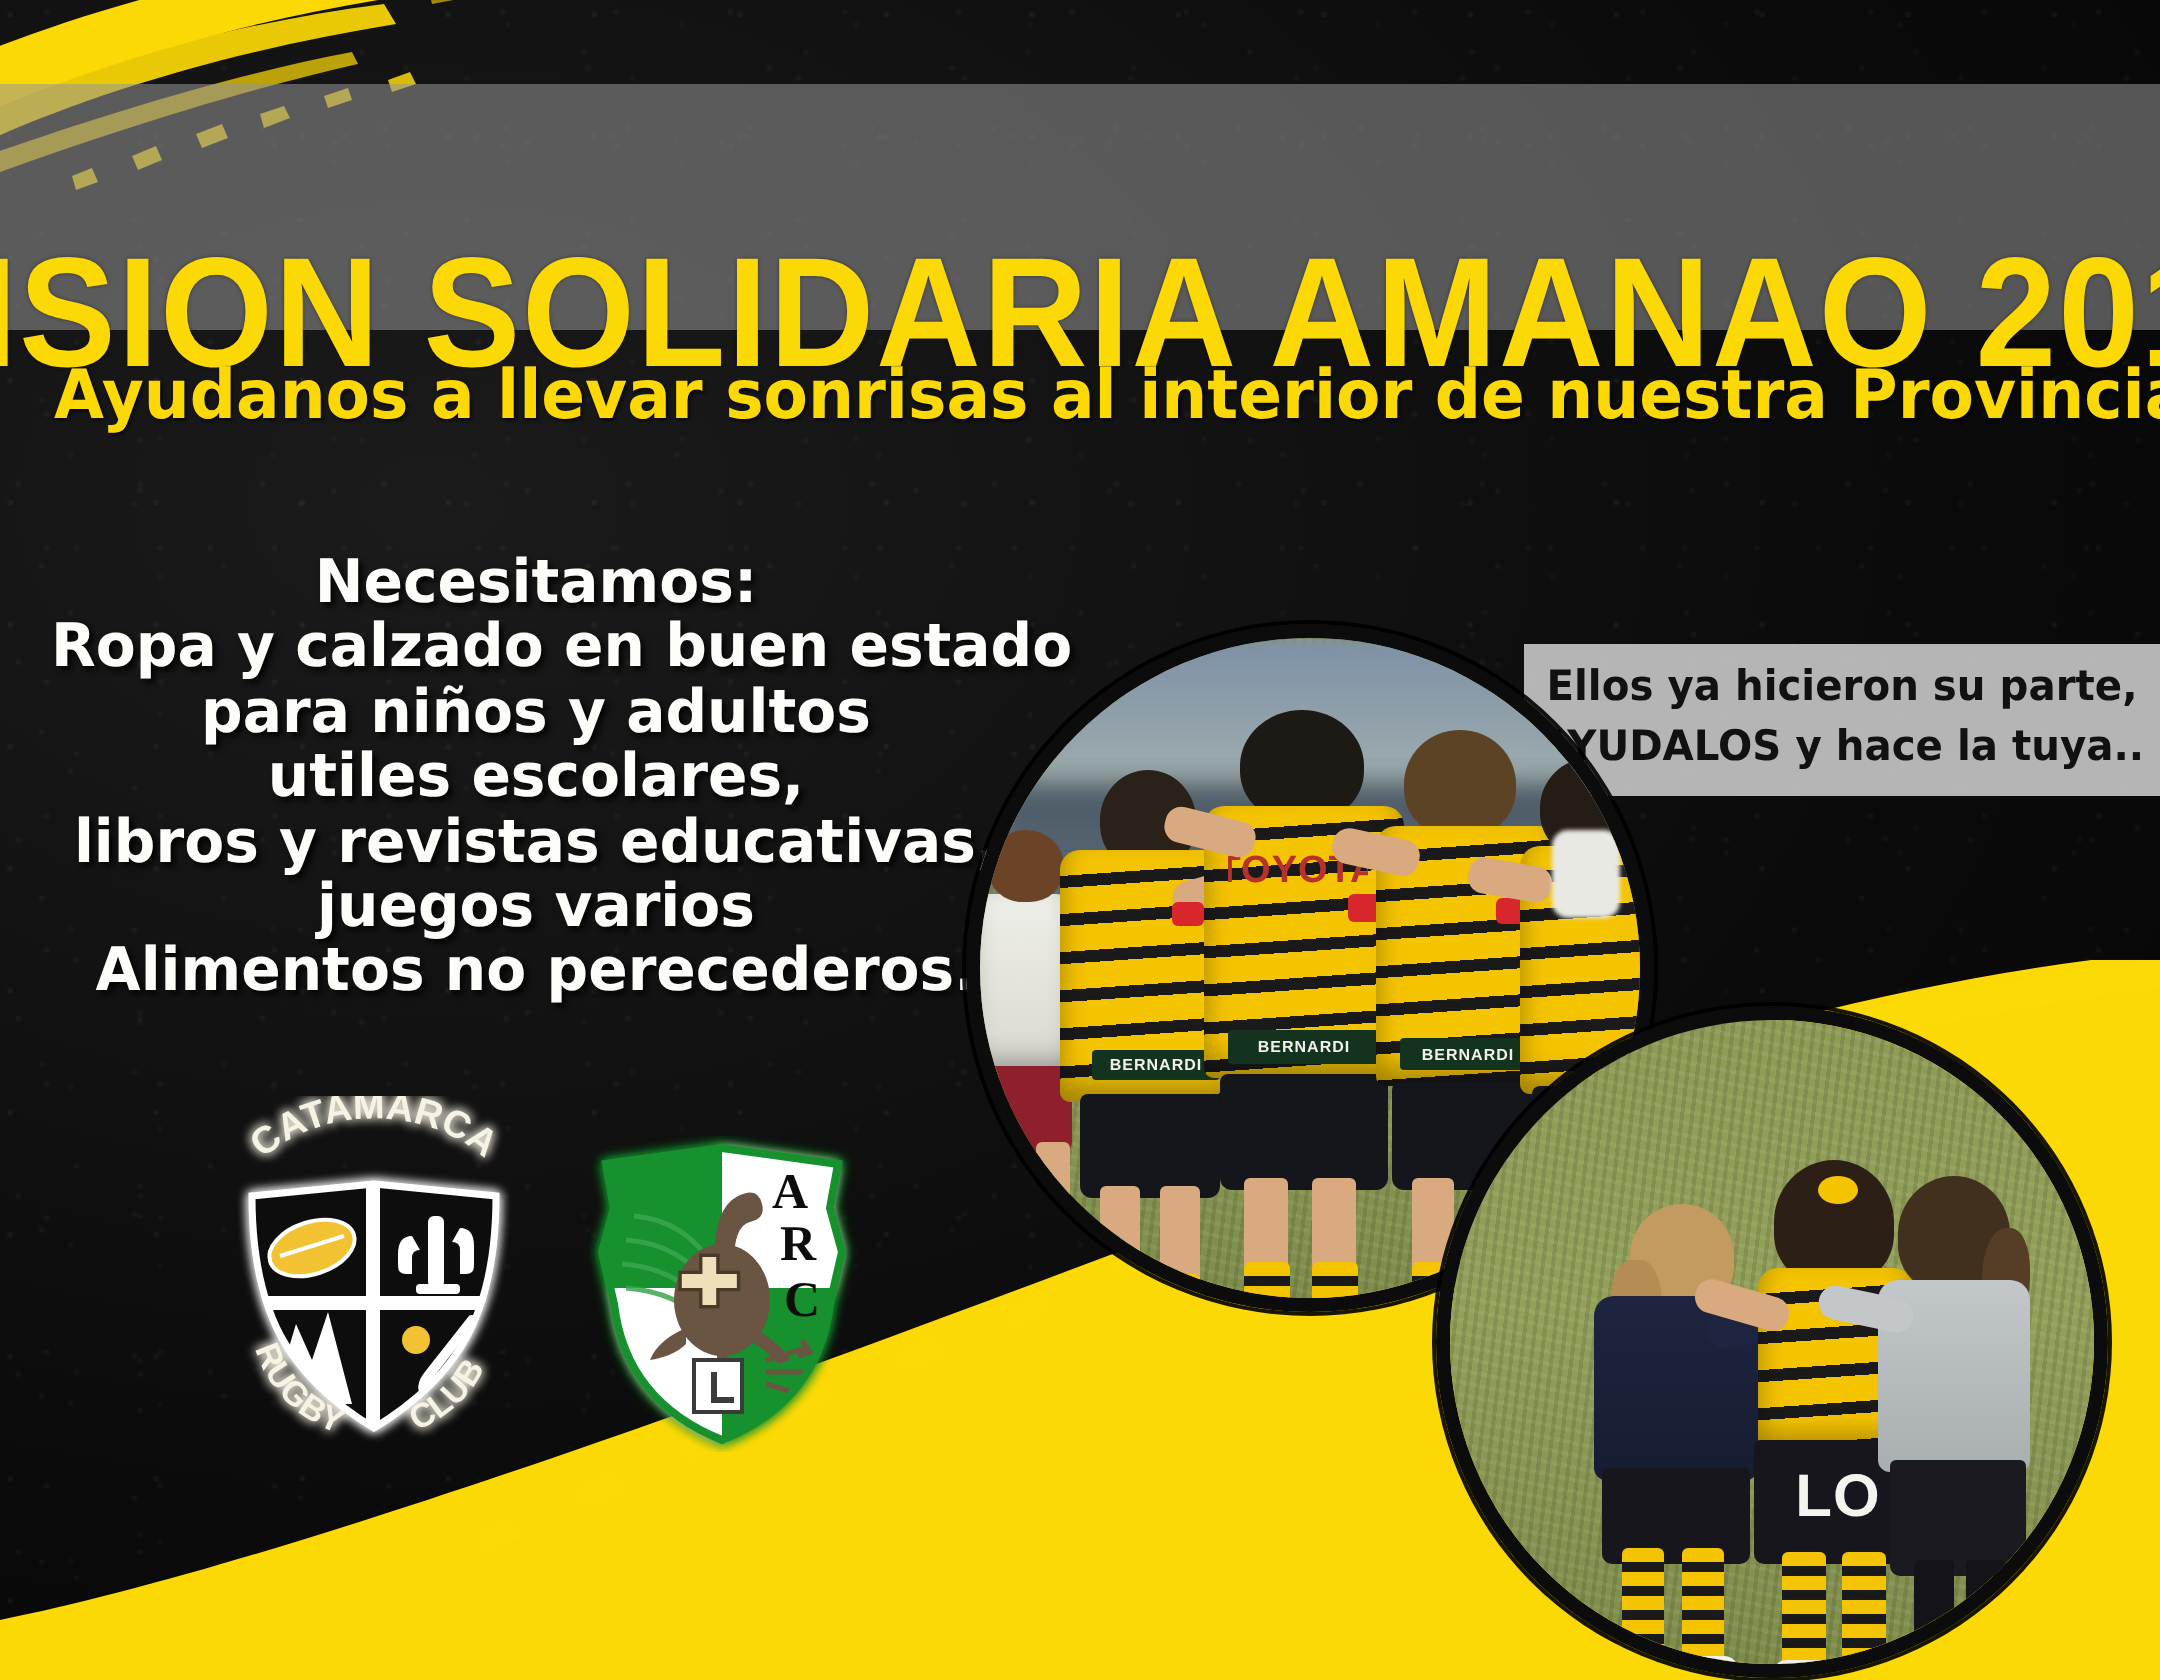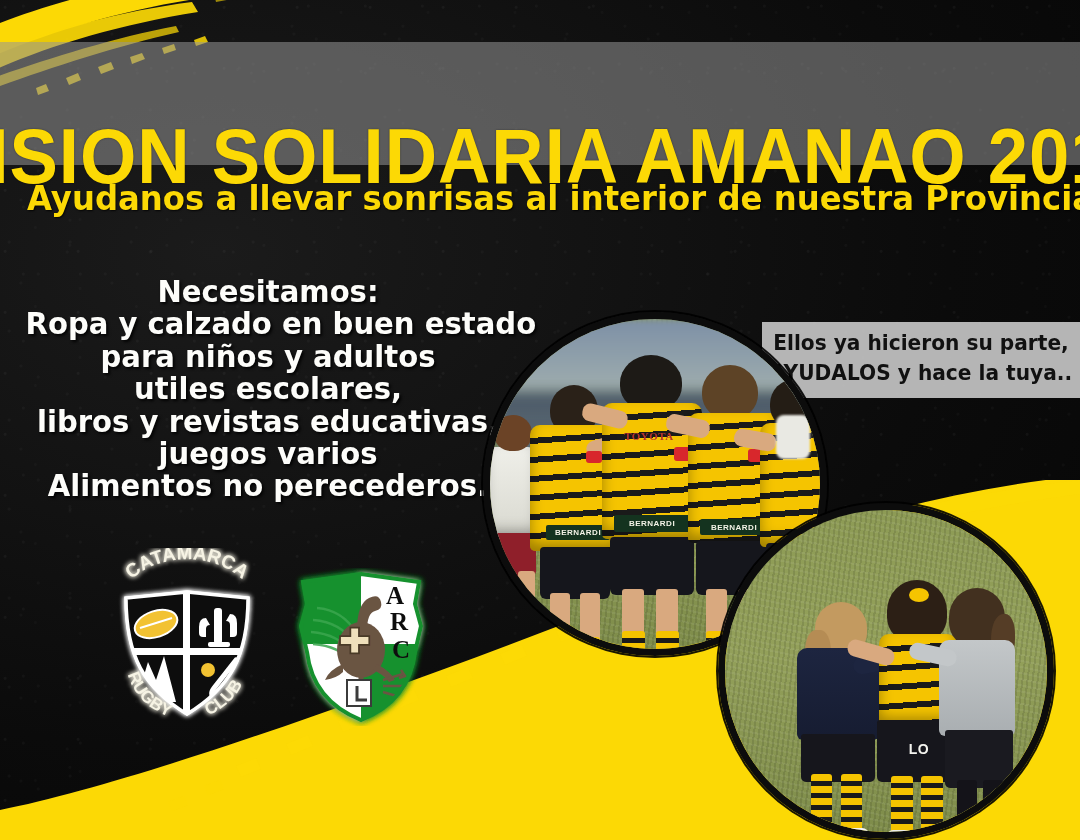--- a/index.html
+++ b/index.html
@@ -229,21 +229,21 @@
         <div class="shorts" style="left:16px;top:168px;width:70px;height:52px;"></div>
         <div class="leg" style="left:26px;top:214px;width:20px;height:50px;"></div>
         <div class="leg" style="left:56px;top:214px;width:20px;height:50px;"></div>
         <div class="sock" style="left:26px;top:258px;width:20px;height:38px;"></div>
         <div class="sock" style="left:56px;top:258px;width:20px;height:38px;"></div>
       </div>
 
       <div class="kid" style="left:108px;top:36px;width:108px;height:300px;">
         <div class="head" style="left:22px;top:0px;width:62px;height:56px;background:#1d1a16;"></div>
         <div class="jersey" style="left:4px;top:48px;width:100px;height:136px;"></div>
-        <div class="sponsor" style="left:16px;top:70px;width:70px;height:22px;font-size:11px;background:transparent;color:#b7322c;font-family:Liberation Serif, serif;">TOYOTA</div>
+        <div class="sponsor" style="left:16px;top:70px;width:70px;height:22px;font-size:19px;background:transparent;color:#b7322c;">TOYOTA</div>
         <div class="badge-red" style="left:76px;top:92px;width:19px;height:14px;"></div>
         <div class="arm" style="left:-16px;top:52px;width:46px;height:18px;transform:rotate(14deg);"></div>
         <div class="sponsor" style="left:16px;top:160px;width:76px;height:17px;font-size:8px;">BERNARDI</div>
         <div class="shorts" style="left:12px;top:182px;width:84px;height:58px;"></div>
         <div class="leg" style="left:24px;top:234px;width:22px;height:46px;"></div>
         <div class="leg" style="left:58px;top:234px;width:22px;height:46px;"></div>
         <div class="sock" style="left:24px;top:276px;width:23px;height:42px;"></div>
         <div class="sock" style="left:58px;top:276px;width:23px;height:42px;"></div>
       </div>
 
@@ -288,21 +288,21 @@
         <div class="shoe" style="left:16px;top:226px;width:30px;height:18px;"></div>
         <div class="shoe" style="left:48px;top:226px;width:30px;height:18px;"></div>
       </div>
 
       <div class="kid" style="left:140px;top:70px;width:104px;height:250px;">
         <div class="ghair" style="left:22px;top:0px;width:60px;height:62px;background:#2c1f15;"></div>
         <div style="position:absolute;left:44px;top:8px;width:20px;height:14px;background:#f5c400;border-radius:50%;"></div>
         <div class="jersey" style="left:14px;top:54px;width:78px;height:92px;"></div>
         <div class="arm" style="left:-18px;top:64px;width:48px;height:17px;transform:rotate(16deg);"></div>
         <div class="gskirt" style="left:12px;top:140px;width:82px;height:62px;background:#16161c;"></div>
-        <div class="sponsor" style="left:32px;top:156px;width:44px;height:26px;background:transparent;color:#f4f4ef;font-size:14px;">LO</div>
+        <div class="sponsor" style="left:32px;top:156px;width:44px;height:26px;background:transparent;color:#f4f4ef;font-size:30px;">LO</div>
         <div class="sock" style="left:26px;top:196px;width:22px;height:60px;"></div>
         <div class="sock" style="left:56px;top:196px;width:22px;height:60px;"></div>
         <div class="shoe" style="left:22px;top:250px;width:32px;height:18px;background:#ededea;"></div>
         <div class="shoe" style="left:54px;top:250px;width:32px;height:18px;background:#ededea;"></div>
       </div>
 
       <div class="kid" style="left:210px;top:78px;width:96px;height:240px;">
         <div class="ghair" style="left:14px;top:0px;width:56px;height:58px;background:#42301f;"></div>
         <div class="ghair" style="left:56px;top:26px;width:24px;height:50px;background:#553d26;border-radius:50% 40% 50% 50%;"></div>
         <div class="gjacket" style="left:4px;top:52px;width:76px;height:96px;background:linear-gradient(180deg,#c3c7c9,#a9aeb1);"></div>

